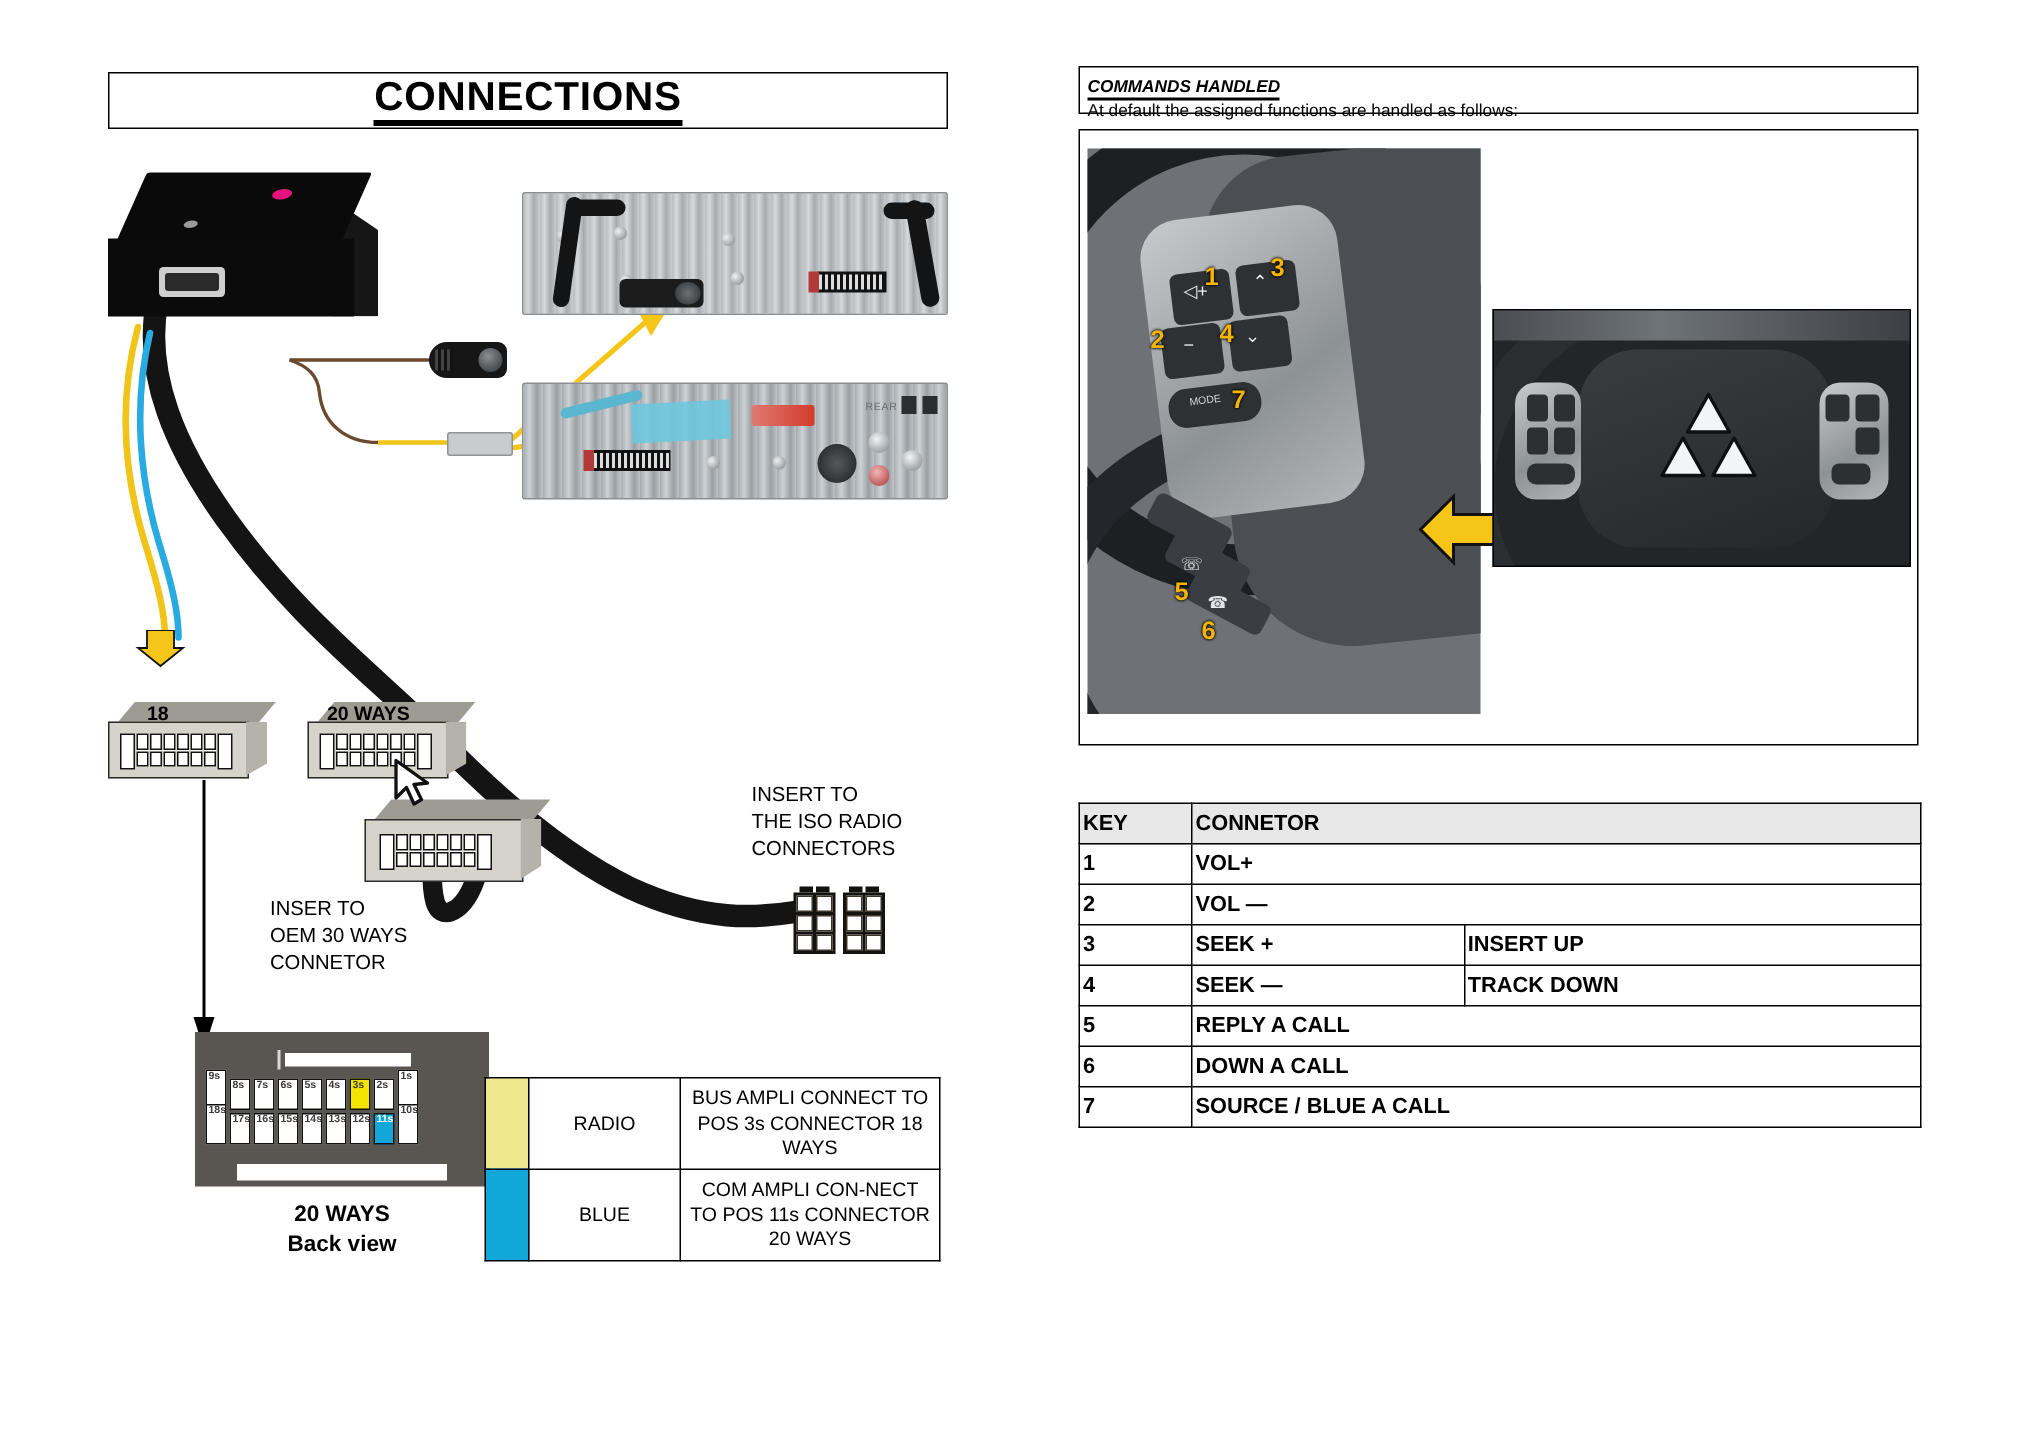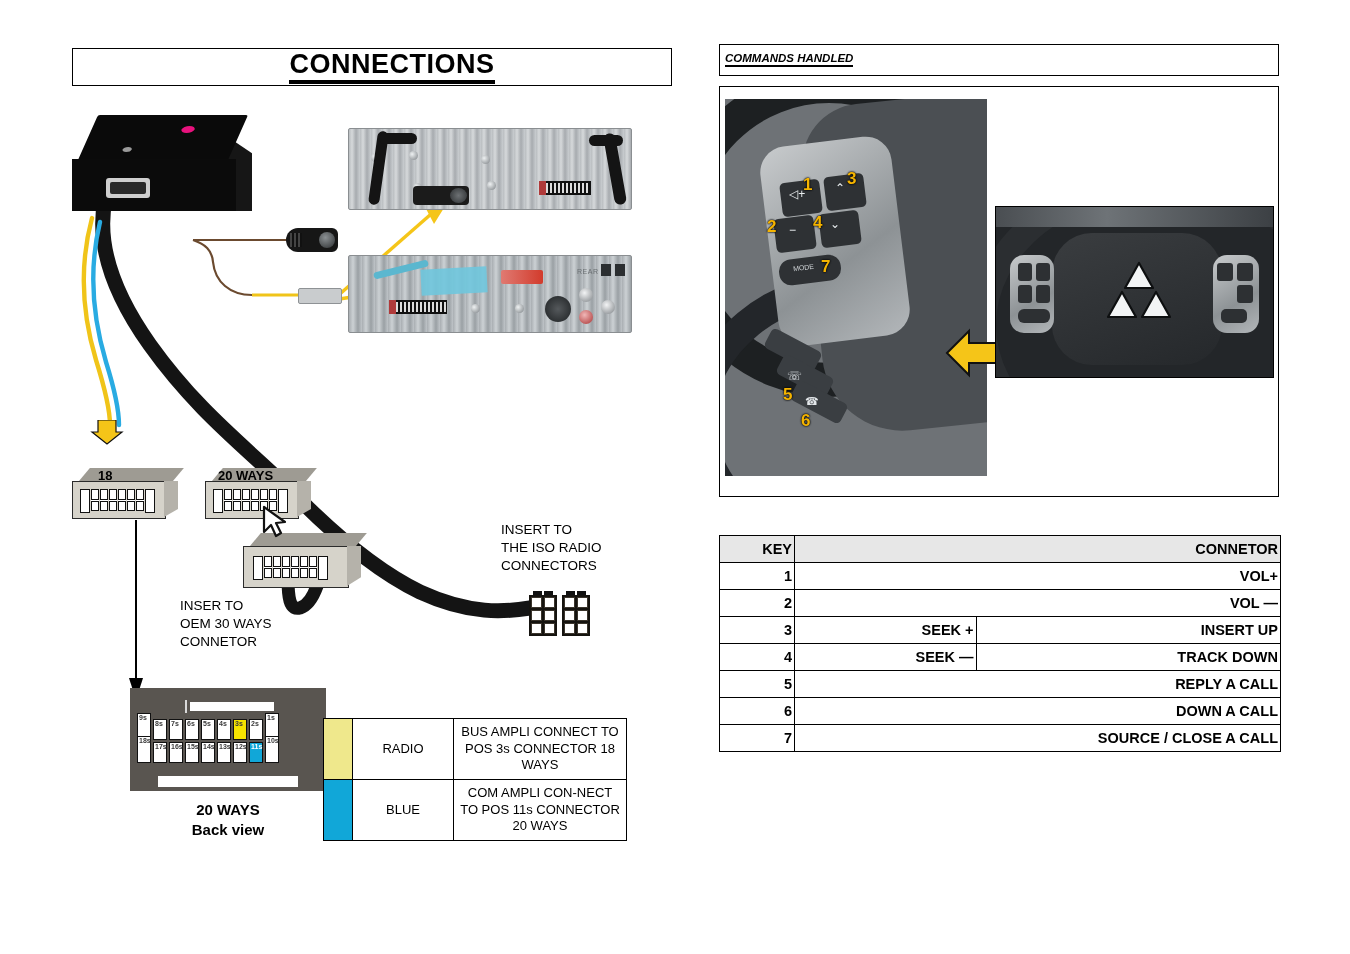--- a/index.html
+++ b/index.html
@@ -2,21 +2,21 @@
 <html><head>
 <meta charset="utf-8">
 <style>
   html,body{margin:0;padding:0;background:#ffffff;}
   body{width:1350px;height:954px;position:relative;overflow:hidden;
        font-family:"Liberation Sans",sans-serif;color:#000;}
   .abs{position:absolute;}
 
   
   #title-box{left:72px;top:48px;width:558px;height:36px;border:1px solid #000;
-             display:flex;align-items:center;justify-content:center;background:#fff;padding-left:40px;}
+             display:flex;align-items:center;justify-content:center;background:#fff;}
   #title-text{font-size:27px;font-weight:bold;letter-spacing:.5px;
               border-bottom:4px solid #000;line-height:1.05;padding-bottom:1px;}
 
   
   #module{left:72px;top:115px;width:180px;height:104px;}
   .mod-top{position:absolute;left:14px;top:0;width:150px;height:54px;background:#0a0a0a;
            transform:skewX(-24deg);border-radius:2px;}
   .mod-front{position:absolute;left:0;top:44px;width:164px;height:52px;background:#0b0b0b;}
   .mod-side{position:absolute;left:150px;top:18px;width:30px;height:78px;background:#161616;
             clip-path:polygon(0 0,100% 26%,100% 100%,0 100%);}
@@ -123,21 +123,21 @@
   #big-arrow{position:absolute;left:225px;top:239px;width:60px;height:54px;}
 
   .ybadge{position:absolute;color:#f5b400;font-weight:bold;font-size:17px;
           text-shadow:0 0 2px #000,0 0 2px #000;}
   .wbtn{position:absolute;background:#2e3134;border-radius:5px;}
   .silver{position:absolute;background:linear-gradient(150deg,#c8cbcd,#8d9295 60%,#b3b7ba);}
 
   
   #fn-table{left:719px;top:535px;width:562px;border-collapse:collapse;}
   #fn-table td,#fn-table th{border:1.5px solid #000;font-size:14.5px;font-weight:bold;
-       text-align:right;padding:5px 2px;background:#fff;}
+       text-align:left;padding:5px 2px;background:#fff;}
   #fn-table thead th{background:#e7e7e7;}
   .keycol{width:70px;}
 </style>
 </head>
 <body>
 
 <div class="abs" id="title-box">
   <span id="title-text">CONNECTIONS</span>
 </div>
 
@@ -405,20 +405,21 @@
       <tr>
         <td class="sw b"></td>
         <td class="cname">BLUE</td>
         <td>COM AMPLI CON-NECT TO POS 11s CONNECTOR 20 WAYS</td>
       </tr>
     </tbody>
 </table>
 
 <div class="abs" id="cmd-head">
   <div id="cmd-title">COMMANDS HANDLED</div>
+  <div id="cmd-sub">At default the assigned functions are handled as follows:</div>
 </div>
 
 <div class="abs" id="photo-frame">
 
   <div id="wheel-main">
     <span class="abs" style="left:-60px;top:-30px;width:260px;height:260px;border-radius:50%;
           border:34px solid #1d2022;background:transparent"></span>
     <span class="abs" style="left:-40px;top:170px;width:300px;height:240px;border-radius:50%;
           border:30px solid #23262a;background:transparent"></span>
     <span class="abs" style="left:88px;top:0px;width:200px;height:330px;background:#4b4f53;
@@ -508,16 +509,16 @@
       <tr>
         <td class="keycol">5</td>
         <td colspan="2">REPLY A CALL</td>
       </tr>
       <tr>
         <td class="keycol">6</td>
         <td colspan="2">DOWN A CALL</td>
       </tr>
       <tr>
         <td class="keycol">7</td>
-        <td colspan="2">SOURCE / CLOSE A CALL</td>
+        <td colspan="2">SOURCE / BLUE A CALL</td>
       </tr>
     </tbody>
 </table>
 
 </body></html>

